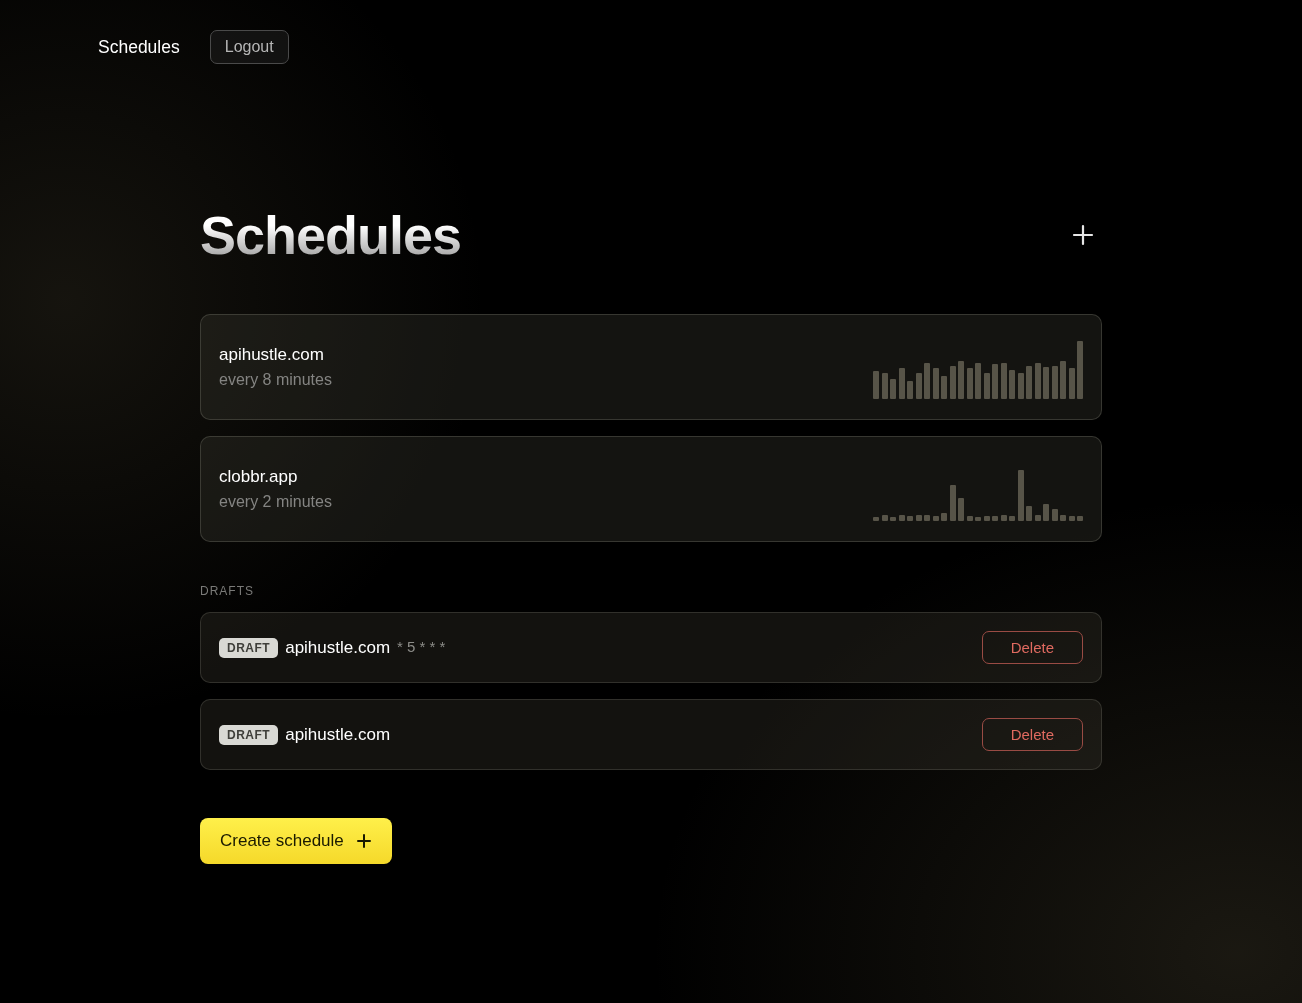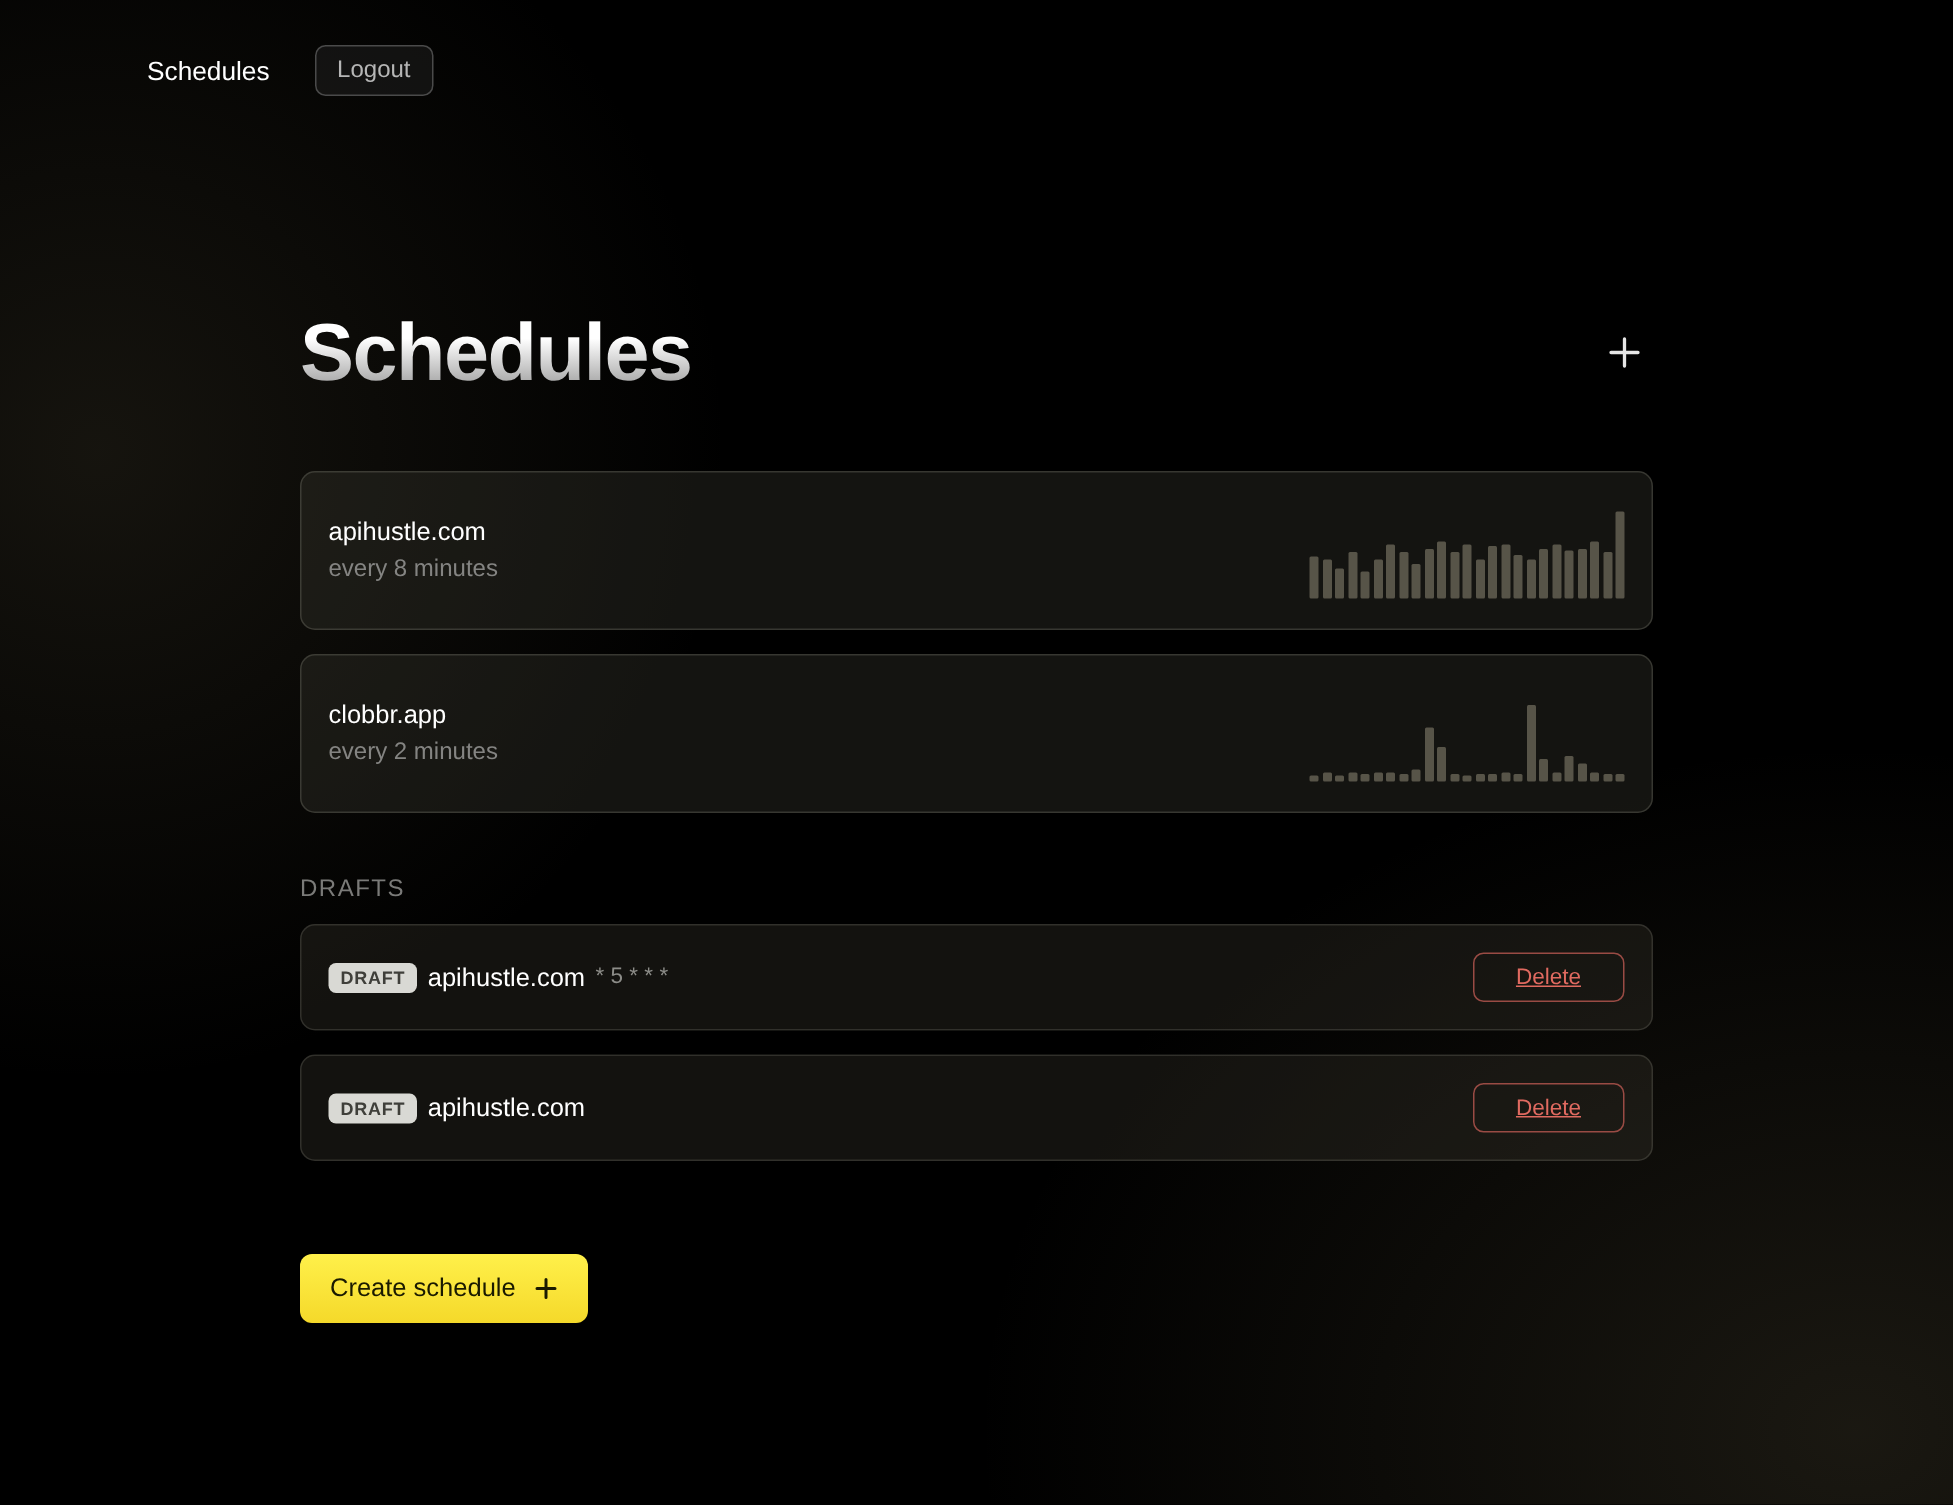--- a/index.html
+++ b/index.html
@@ -88,21 +88,21 @@
   gap: 2.5px;
   height: 64px;
   flex-shrink: 0;
 }
 .sparkbars .bar {
   width: 6px;
   background: rgba(180,175,150,0.42);
   border-radius: 1px;
 }
 .section-label {
-  font-size: 16px;
+  font-size: 12px;
   letter-spacing: 1px;
   color: #7a7a78;
   margin-top: 42px;
   margin-bottom: 14px;
   font-weight: 500;
 }
 .draft-card {
   background: rgba(58,56,48,0.32);
   border: 1px solid rgba(120,120,110,0.3);
   border-radius: 10px;
@@ -127,24 +127,23 @@
 .draft-name { font-size: 17px; color: #fff; font-weight: 500; }
 .draft-cron { font-size: 15px; color: #8c8c88; }
 .delete-btn {
   color: #e06a60;
   border: 1px solid #994b44;
   background: transparent;
   font-size: 15px;
   padding: 7px 28px;
   border-radius: 7px;
   cursor: pointer;
-  text-decoration: underline;
 }
 .create-btn {
-  margin-top: 46px;
+  margin-top: 32px;
   background: linear-gradient(180deg, #fff04a 0%, #f5d92a 100%);
   color: #1a1a00;
   border: none;
   font-size: 17px;
   font-weight: 500;
   padding: 13px 20px;
   border-radius: 8px;
   display: inline-flex;
   align-items: center;
   gap: 12px;

